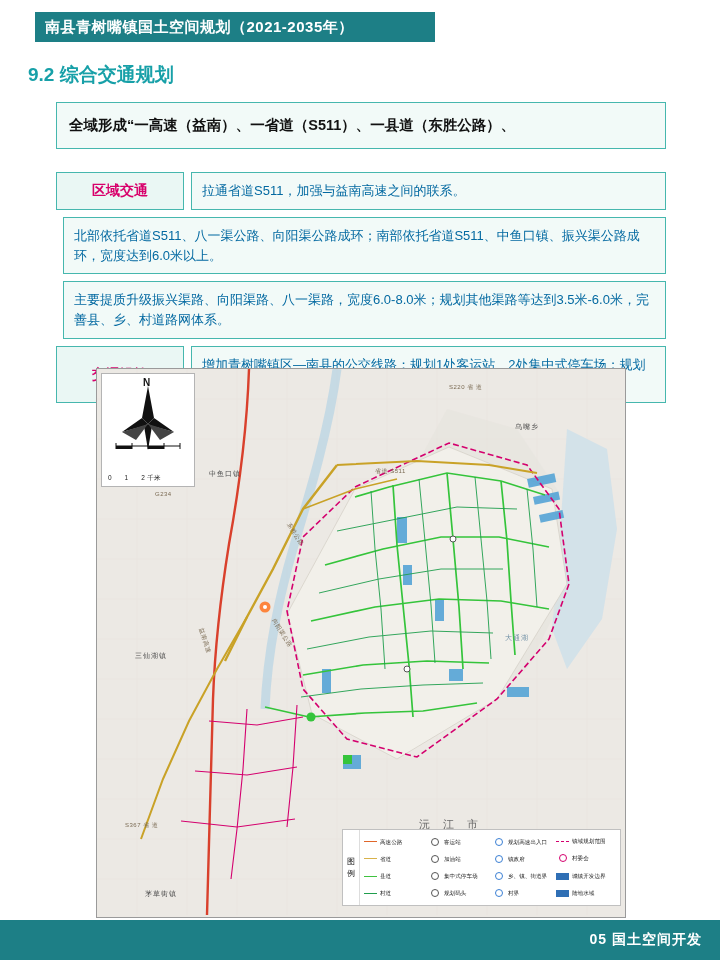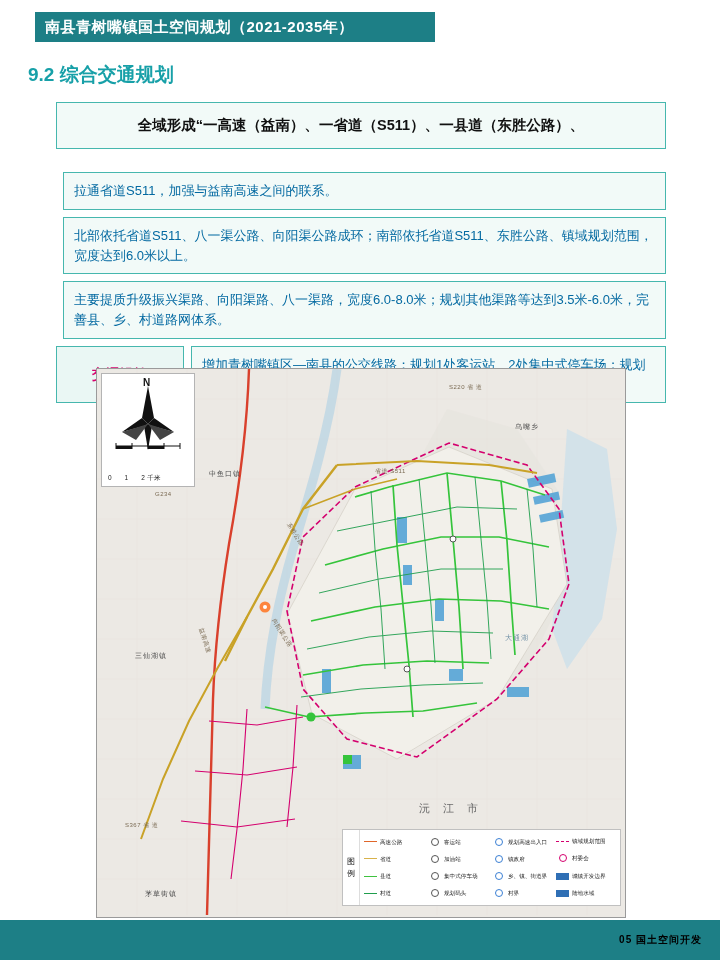--- a/index.html
+++ b/index.html
@@ -50,21 +50,21 @@
   
   .summary-box {
     position: absolute;
     top: 102px;
     left: 56px;
     width: 610px;
     box-sizing: border-box;
     border: 1.5px solid #46b7ae;
     background: #f2faf8;
     padding: 11px 12px 12px 12px;
-    text-align: center;
+    text-align: left;
   }
   .summary-line {
     font-size: 14.5px;
     font-weight: bold;
     color: #111111;
     line-height: 1.55;
   }
 
   
   .rows {
@@ -260,50 +260,51 @@
     width: 720px;
     height: 40px;
     background: #1d7f86;
     display: flex;
     align-items: center;
     justify-content: flex-end;
     padding-right: 18px;
     box-sizing: border-box;
   }
   .footer-text {
-    color: #000000;
-    font-size: 10px;
+    color: #ffffff;
+    font-size: 14px;
     font-weight: bold;
     letter-spacing: 1px;
   }
 </style>
 </head>
 <body>
 
 <div class="header-bar">
   <div class="header-title">南县青树嘴镇国土空间规划（2021-2035年）</div>
 </div>
 
 <div class="section-title">9.2 综合交通规划</div>
 
 <div class="summary-box">
   <div class="summary-line">全域形成“一高速（益南）、一省道（S511）、一县道（东胜公路）、</div>
 </div>
 
 <div class="rows">
 
   <div class="row">
+    <div class="row-label">区域交通</div>
     <div class="row-body">
       <div class="row-text">拉通省道S511，加强与益南高速之间的联系。</div>
     </div>
   </div>
 
   <div class="row">
     <div class="row-body">
-      <div class="row-text">北部依托省道S511、八一渠公路、向阳渠公路成环；南部依托省道S511、东胜公路、镇域规划范围，宽度达到6.0米以上。</div>
+      <div class="row-text">北部依托省道S511、八一渠公路、向阳渠公路成环；南部依托省道S511、中鱼口镇、振兴渠公路成环，宽度达到6.0米以上。</div>
     </div>
   </div>
 
   <div class="row">
     <div class="row-body">
       <div class="row-text">主要提质升级振兴渠路、向阳渠路、八一渠路，宽度6.0-8.0米；规划其他渠路等达到3.5米-6.0米，完善县、乡、村道路网体系。</div>
     </div>
   </div>
 
   <div class="row">
@@ -422,21 +423,21 @@
       <span>2</span>
       <span>千米</span>
     </div>
   </div>
 
   <div class="map-label" style="left:418px; top:53px;">乌嘴乡</div>
   <div class="map-label" style="left:112px; top:100px;">中鱼口镇</div>
   <div class="map-label" style="left:38px;  top:282px;">三仙湖镇</div>
   <div class="map-label" style="left:48px;  top:520px;">茅草街镇</div>
   <div class="map-label water" style="left:408px; top:264px;">大通湖</div>
-  <div class="map-label big" style="left:322px; top:432px;">沅 江 市</div>
+  <div class="map-label big" style="left:322px; top:448px;">沅 江 市</div>
 
   <div class="map-label road" style="left:352px; top:14px;">S220 省 道</div>
   <div class="map-label road" style="left:278px; top:98px;">省道 S511</div>
   <div class="map-label road" style="left:195px; top:152px; transform:rotate(58deg); transform-origin:left top;">东胜公路</div>
   <div class="map-label road" style="left:180px; top:248px; transform:rotate(58deg); transform-origin:left top;">向阳渠公路</div>
   <div class="map-label road" style="left:108px; top:258px; transform:rotate(72deg); transform-origin:left top;">益南高速</div>
   <div class="map-label road" style="left:58px;  top:122px;">G234</div>
   <div class="map-label road" style="left:28px;  top:452px;">S367 省 道</div>
 
   <div class="legend-box">

